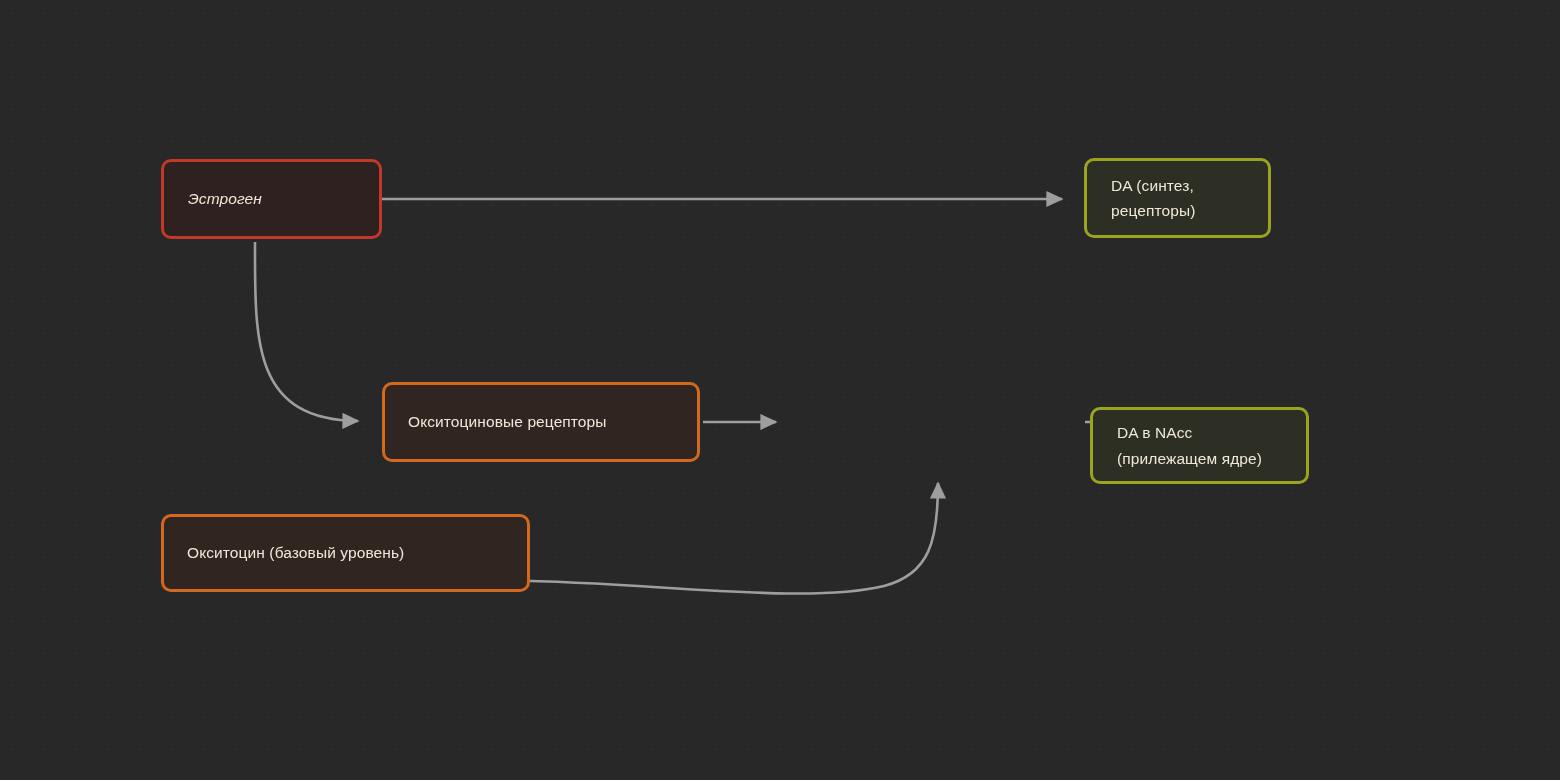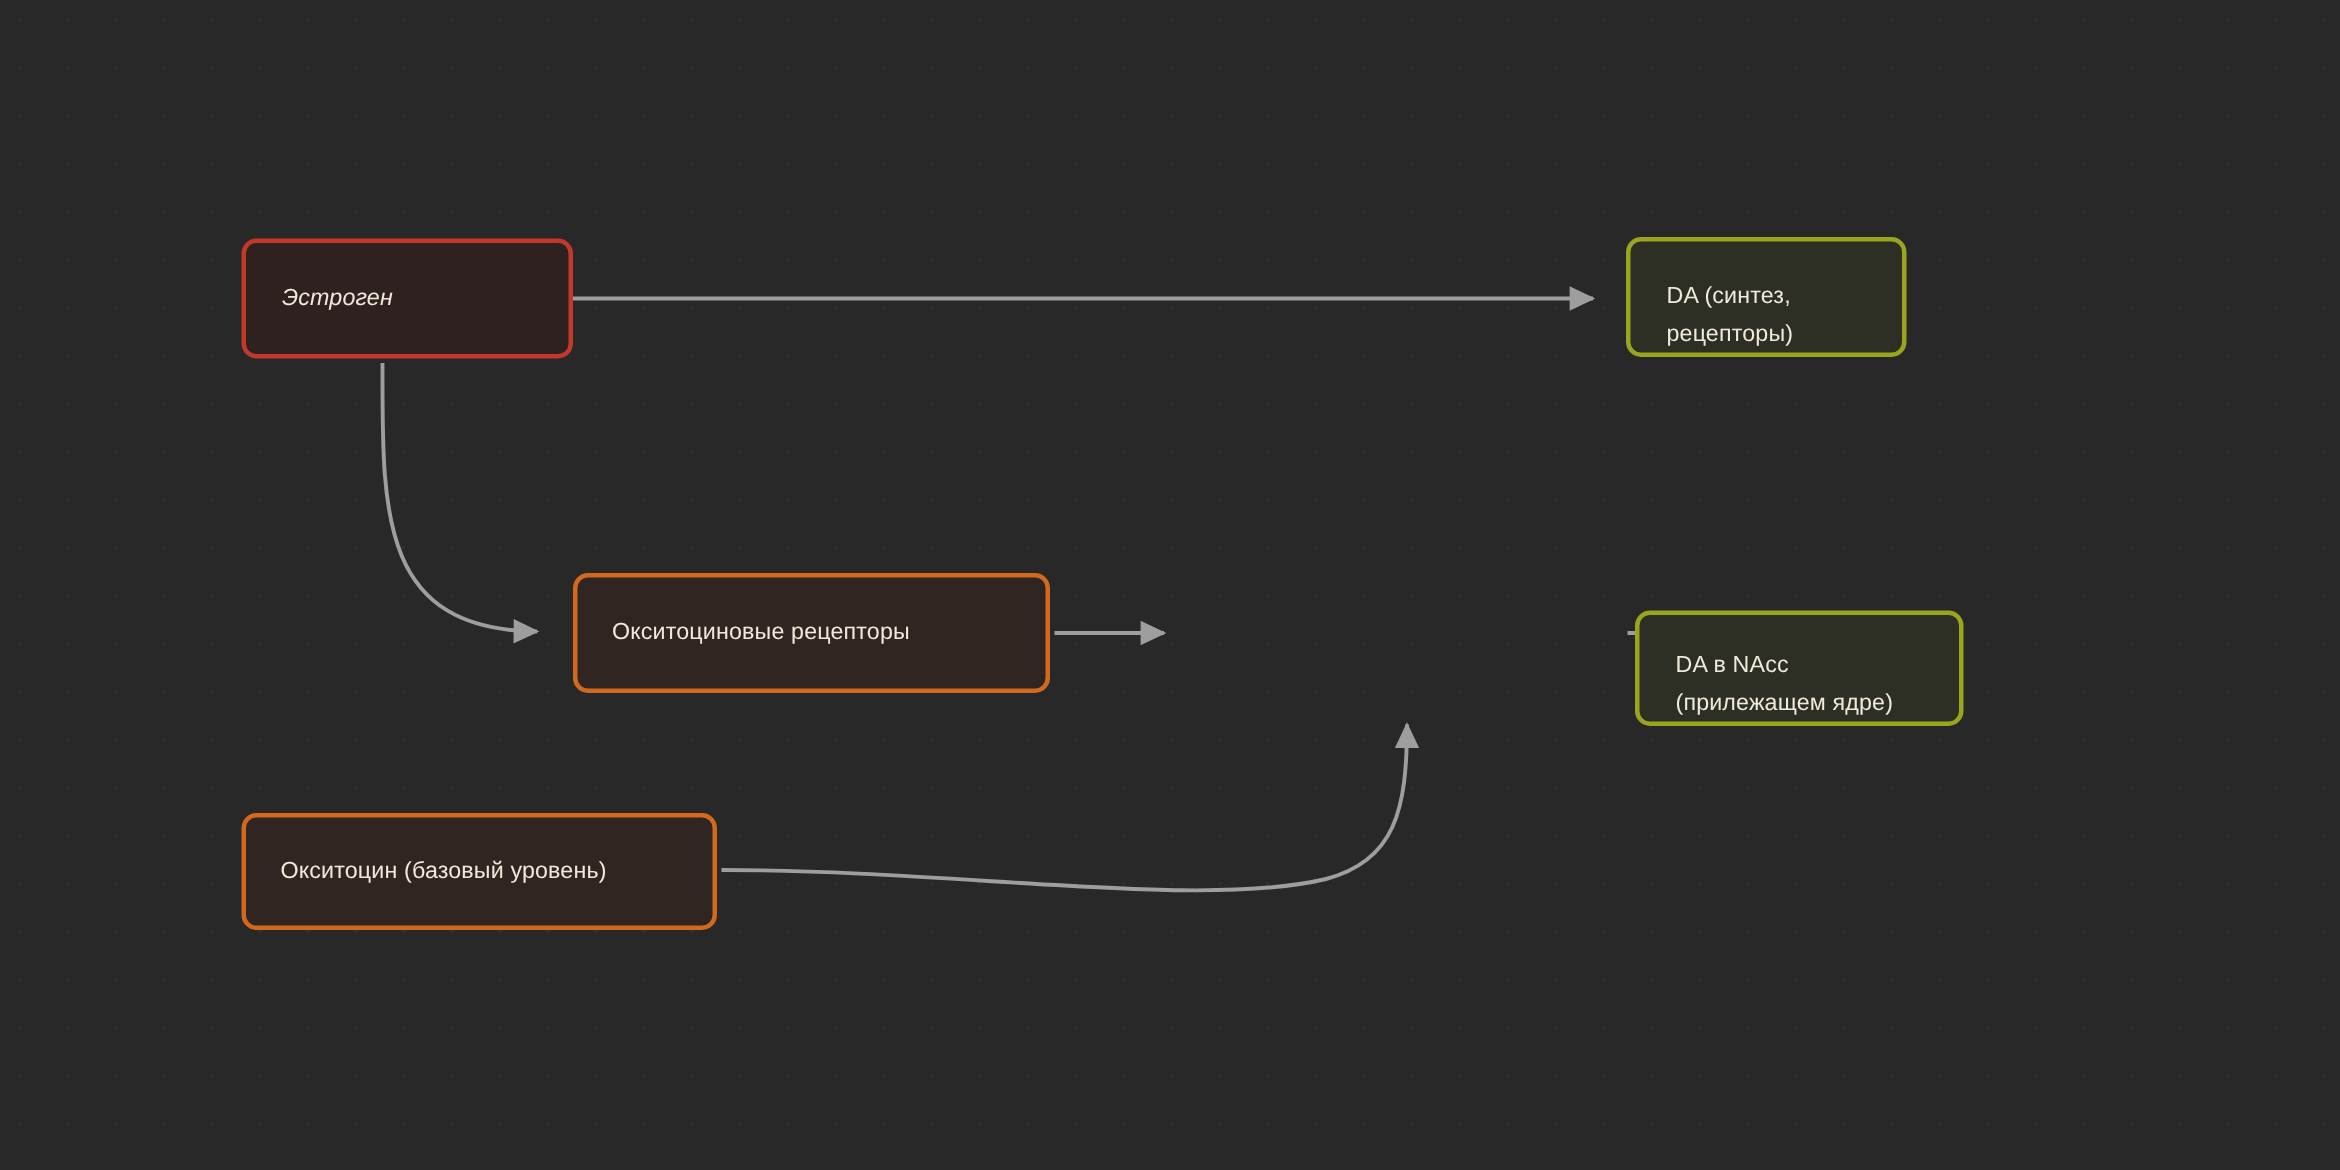--- a/index.html
+++ b/index.html
@@ -53,21 +53,20 @@
     background: #2f211f;
   }
   .node.orange {
     border-color: #d2691e;
     background: #312521;
     padding-left: 23px;
   }
   .node.olive {
     border-color: #9aa41f;
     background: #2d2e24;
-    align-items: flex-end;
   }
 </style>
 </head>
 <body>
 
 <div id="canvas">
 
   <svg id="edges" viewBox="0 0 1560 780" width="1560" height="780">
     <defs>
       <marker id="arrow" viewBox="0 0 12 12" refX="10.5" refY="6" markerWidth="7.2" markerHeight="7.2" orient="auto-start-reverse">
@@ -98,17 +97,17 @@
   <div class="node orange" style="left:382px; top:382px; width:318px; height:80px;">
     <span class="label">Окситоциновые рецепторы</span>
   </div>
 
 
   <div class="node olive" style="left:1090px; top:383px; width:219px; height:77px;margin-top:24px;">
     <span class="label">DA в NAcc
 (прилежащем ядре)</span>
   </div>
 
-  <div class="node orange" style="left:161px; top:542px; width:317px; height:78px;">
+  <div class="node orange" style="left:161px; top:514px; width:369px; height:78px;">
     <span class="label">Окситоцин (базовый уровень)</span>
   </div>
 
 </div>
 
 </body></html>

